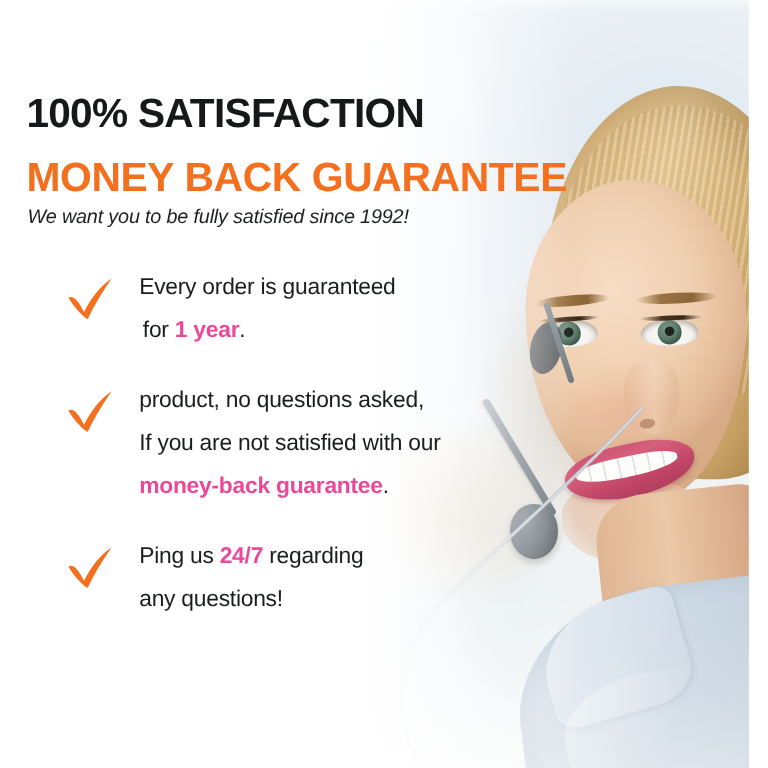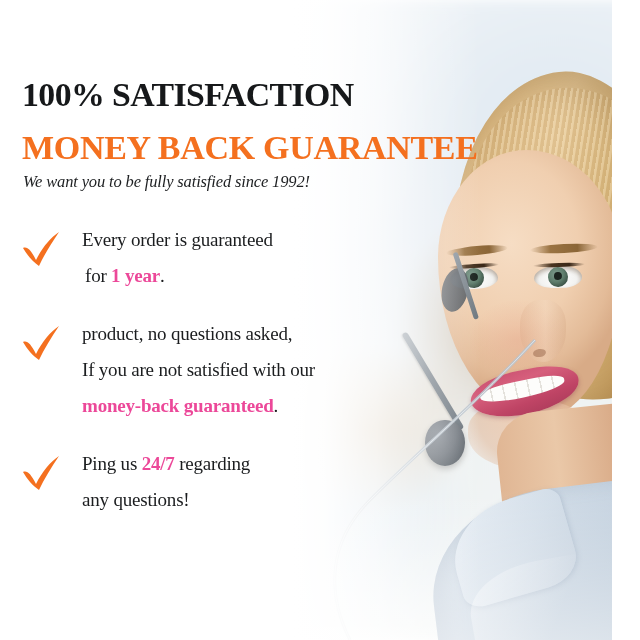--- a/index.html
+++ b/index.html
@@ -5,22 +5,23 @@
   html, body {
     margin: 0;
     padding: 0;
     background: #ffffff;
   }
   #banner {
     position: relative;
     width: 612px;
     height: 640px;
     overflow: hidden;
-    font-family: Liberation Serif, serif;
+    font-family: Liberation Sans, sans-serif;
     background: #ffffff;
+    padding-left: 12px;
     -webkit-font-smoothing: antialiased;
   }
 
   
   .photo-layer {
     position: absolute;
     inset: 0;
     pointer-events: none;
   }
 
@@ -296,20 +297,21 @@
 
   .bullets {
     position: absolute;
     left: 0; top: 222px;
     width: 470px;
   }
   .bullet {
     position: relative;
     display: block;
     margin-bottom: 22px;
+    margin-left: 34px;
   }
   .check {
     position: absolute;
     left: 20px; top: 6px;
     width: 42px;
     height: 40px;
   }
   .bullet-text {
     margin-left: 82px;
     font-size: 19px;
@@ -398,21 +400,21 @@
         </div>
       </div>
 
       <div class="bullet">
         <svg class="check" viewBox="0 0 42 40">
           <path d="M3 20 C7 18, 11 22, 16 32 C22 20, 30 10, 39 4 C31 16, 24 27, 19 38 C13 34, 7 27, 3 20 Z" fill="#f4701f"></path>
         </svg>
         <div class="bullet-text">
           <span class="ln">product, no questions asked,</span>
           <span class="ln">If you are not satisfied with our</span>
-          <span class="ln"><b>money-back guaranteed</b><span>.</span></span>
+          <span class="ln"><b>money-back guarantee</b><span>.</span></span>
         </div>
       </div>
 
       <div class="bullet">
         <svg class="check" viewBox="0 0 42 40">
           <path d="M3 20 C7 18, 11 22, 16 32 C22 20, 30 10, 39 4 C31 16, 24 27, 19 38 C13 34, 7 27, 3 20 Z" fill="#f4701f"></path>
         </svg>
         <div class="bullet-text">
           <span class="ln"><span>Ping us </span><b>24/7</b><span> regarding</span></span>
           <span class="ln">any questions!</span>

